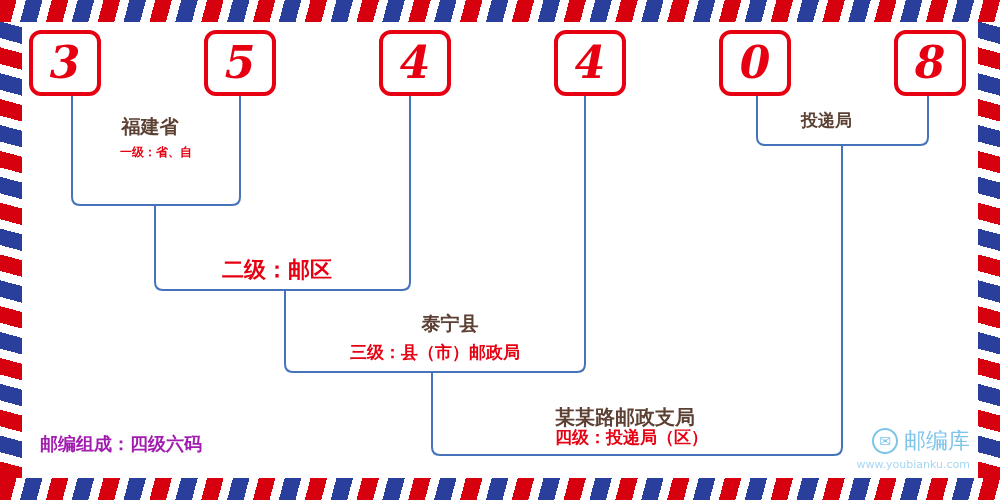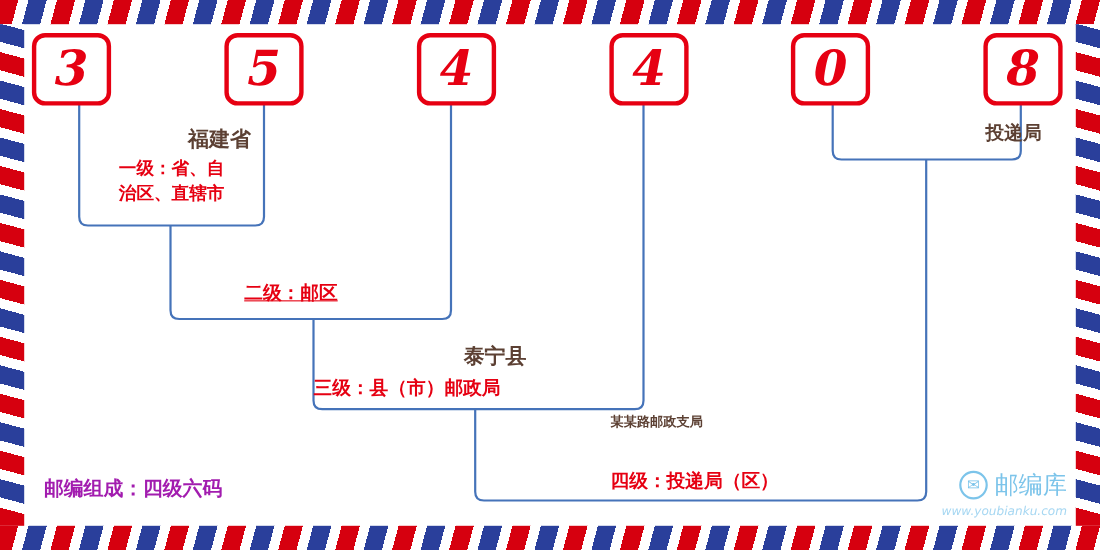--- a/index.html
+++ b/index.html
@@ -39,40 +39,40 @@
 
   
   #connectors{position:absolute;left:0;top:0;z-index:2;}
   #connectors path{stroke:#4573b9;stroke-width:2;fill:none;}
 
   
   .txt{position:absolute;z-index:4;white-space:nowrap;}
   .place{color:#5c4033;font-weight:bold;font-size:19px;}
   .level{color:#e60012;font-weight:bold;font-size:16px;}
 
-  .t-fujian{left:72px;top:114px;width:156px;text-align:right;}
-  .t-level1{left:72px;top:141px;width:168px;text-align:center;line-height:23px;font-size:16px;}
-  .t-level2{left:222px;top:255px;font-size:17px;text-decoration:underline;}
+  .t-fujian{left:72px;top:114px;width:156px;text-align:center;}
+  .t-level1{left:72px;top:141px;width:168px;text-align:center;line-height:23px;font-size:12px;}
+  .t-level2{left:222px;top:255px;font-size:22px;}
   .t-taining{left:285px;top:311px;width:330px;text-align:center;}
-  .t-level3{left:285px;top:341px;width:300px;font-size:17px;}
-  .t-branch{left:555px;top:375px;font-size:12px;}
+  .t-level3{left:285px;top:341px;width:300px;text-align:center;font-size:17px;}
+  .t-branch{left:555px;top:404px;font-size:20px;}
   .t-level4{left:555px;top:426px;font-size:17px;}
-  .t-delivery{left:757px;top:109px;width:190px;text-align:right;font-size:17px;}
+  .t-delivery{left:757px;top:109px;width:190px;text-align:left;font-size:17px;padding-left:44px;}
   .t-composition{left:40px;top:432px;font-size:18px;color:#a21caf;font-weight:bold;}
 
   
   .logo{position:absolute;right:30px;top:426px;z-index:4;text-align:right;}
   .logo-row{display:flex;align-items:center;justify-content:flex-end;gap:6px;}
   .logo-icon{
     width:26px;height:26px;border:2px solid #7cc4ea;border-radius:50%;
     color:#7cc4ea;display:flex;align-items:center;justify-content:center;
     font-size:14px;line-height:1;box-sizing:border-box;
   }
   .logo-name{color:#7cc4ea;font-size:22px;font-weight:normal;}
-  .logo-url{color:#a6d7f2;font-size:11px;margin-top:2px;font-style:italic;}
+  .logo-url{color:#a6d7f2;font-size:11px;margin-top:2px;}
 </style>
 </head>
 <body>
 
 <div class="stripe stripe-h stripe-top"></div>
 <div class="stripe stripe-h stripe-bottom"></div>
 <div class="stripe stripe-v stripe-left"></div>
 <div class="stripe stripe-v stripe-right"></div>
 
 <svg id="connectors" width="1000" height="500">
@@ -98,21 +98,20 @@
 <div class="digit-box d5">
     <span>0</span>
   </div>
 <div class="digit-box d6">
     <span>8</span>
   </div>
 
 <div class="txt place t-fujian">福建省</div>
 <div class="txt level t-level1">
   <div>一级：省、自</div>
-  <div>治区、直辖市</div>
 </div>
 <div class="txt level t-level2">二级：邮区</div>
 <div class="txt place t-taining">泰宁县</div>
 <div class="txt level t-level3">三级：县（市）邮政局</div>
 <div class="txt place t-branch">某某路邮政支局</div>
 <div class="txt level t-level4">四级：投递局（区）</div>
 <div class="txt place t-delivery">投递局</div>
 
 <div class="txt t-composition">邮编组成：四级六码</div>
 

